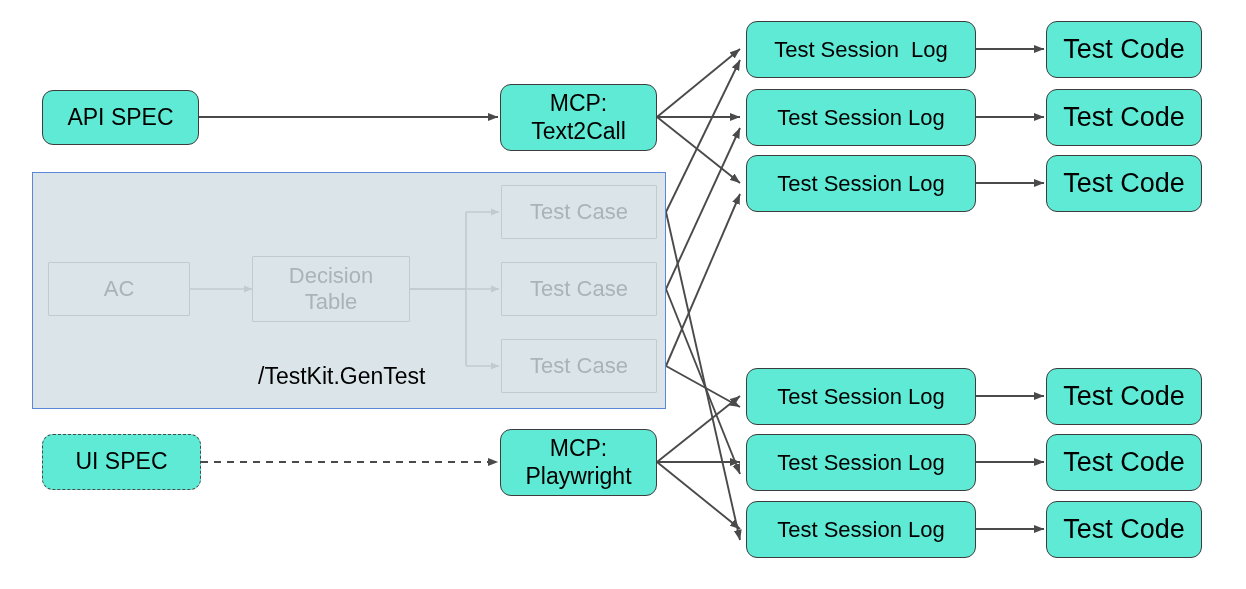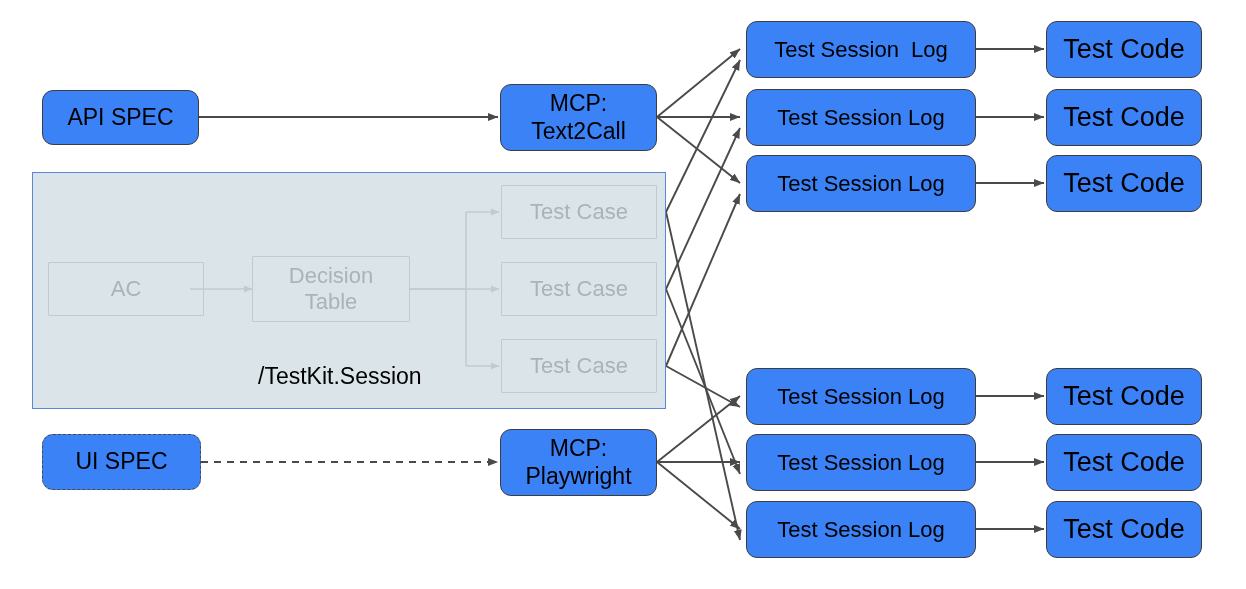--- a/index.html
+++ b/index.html
@@ -25,21 +25,21 @@
     height: 589px;
     pointer-events: none;
   }
   .node {
     position: absolute;
     box-sizing: border-box;
     display: flex;
     align-items: center;
     justify-content: center;
     text-align: center;
-    background: #3b82f6;
+    background: #5eead4;
     border: 1.6px solid #3d3d3d;
     border-radius: 11px;
     color: #000000;
     line-height: 1.18;
     white-space: pre;
     z-index: 3;
   }
   .node.spec {
     font-size: 23px;
   }
@@ -127,40 +127,40 @@
 
       <path d="M410,289 L466,289"></path>
       <path d="M466,212 L466,366"></path>
     </g>
     <g stroke="#c2cace" stroke-width="1.6" fill="none" marker-end="url(#ghostArrow)">
       <path d="M466,212 L499,212"></path>
       <path d="M466,366 L499,366"></path>
     </g>
   </svg>
 
-  <div class="ghost" style="left:48px; top:262px; width:156px; height:54px;">
+  <div class="ghost" style="left:48px; top:262px; width:142px; height:54px;">
     <span>AC</span>
   </div>
 
   <div class="ghost multi" style="left:252px; top:256px; width:158px; height:66px;">
     <span>Decision</span>
     <span>Table</span>
   </div>
 
   <div class="ghost" style="left:501px; top:185px; width:156px; height:54px;">
     <span>Test Case</span>
   </div>
   <div class="ghost" style="left:501px; top:262px; width:156px; height:54px;">
     <span>Test Case</span>
   </div>
   <div class="ghost" style="left:501px; top:339px; width:156px; height:54px;">
     <span>Test Case</span>
   </div>
 
-  <div class="panel-label" style="left:258px; top:363px;">/TestKit.Session</div>
+  <div class="panel-label" style="left:258px; top:363px;">/TestKit.GenTest</div>
 
   <svg id="edges" viewBox="0 0 1246 589">
     <defs>
       <marker id="arrow" markerWidth="11" markerHeight="9" refX="10.2" refY="4.5" orient="auto" markerUnits="userSpaceOnUse">
         <path d="M0,0.5 L10.4,4.5 L0,8.5 Z" fill="#4a4a4a"></path>
       </marker>
     </defs>
 
     <g stroke="#4a4a4a" stroke-width="1.9" fill="none" marker-end="url(#arrow)">
 

